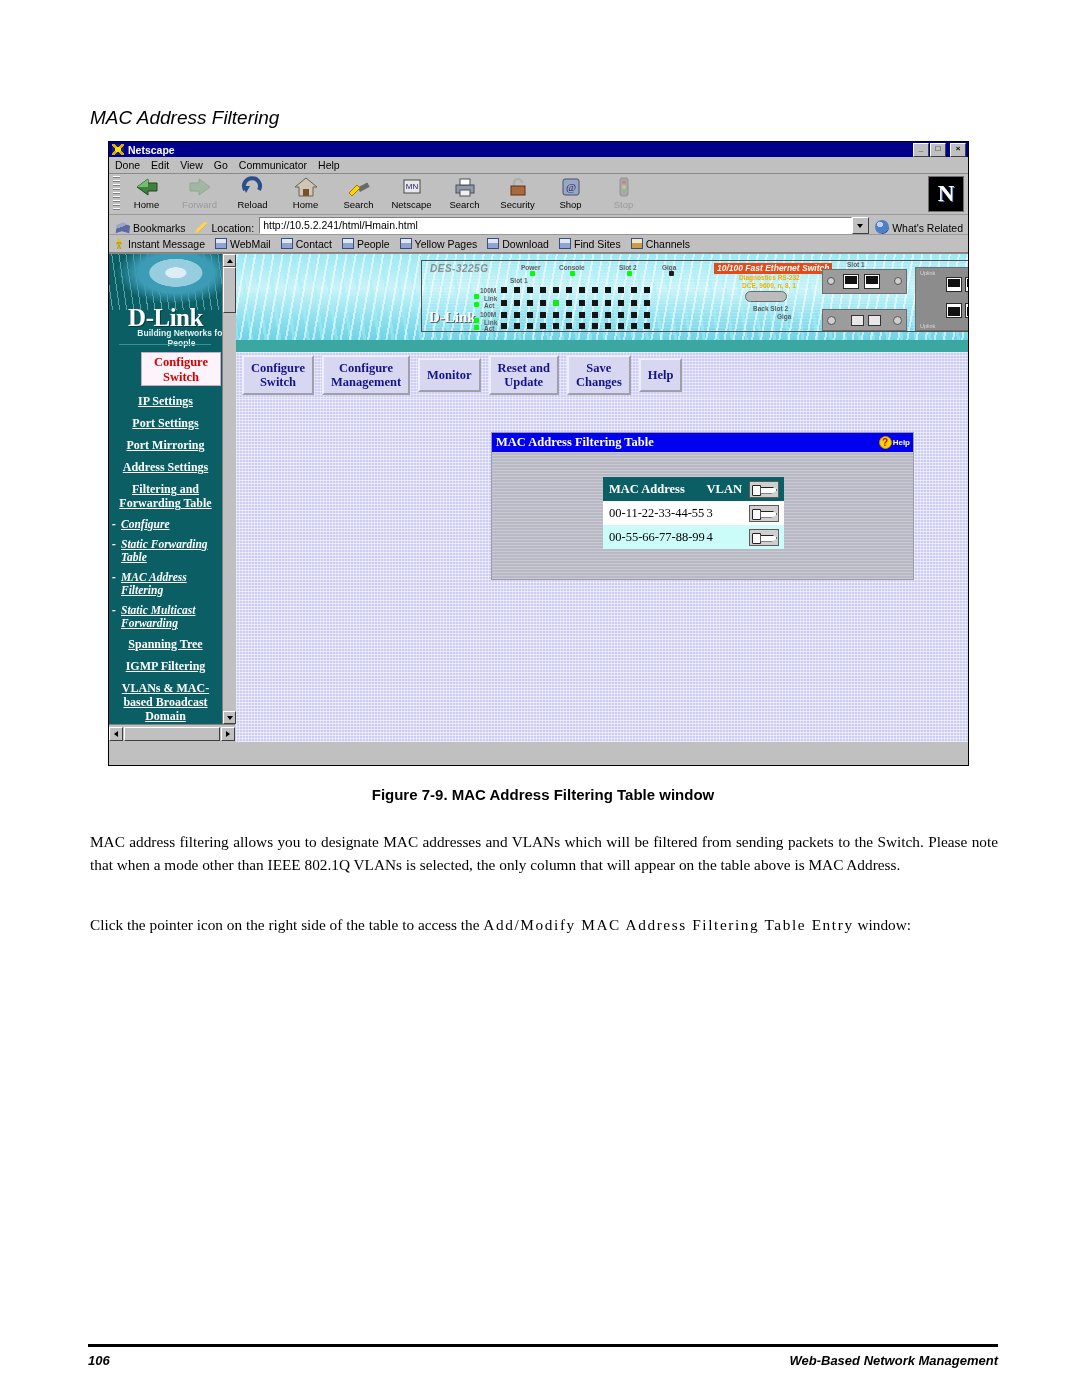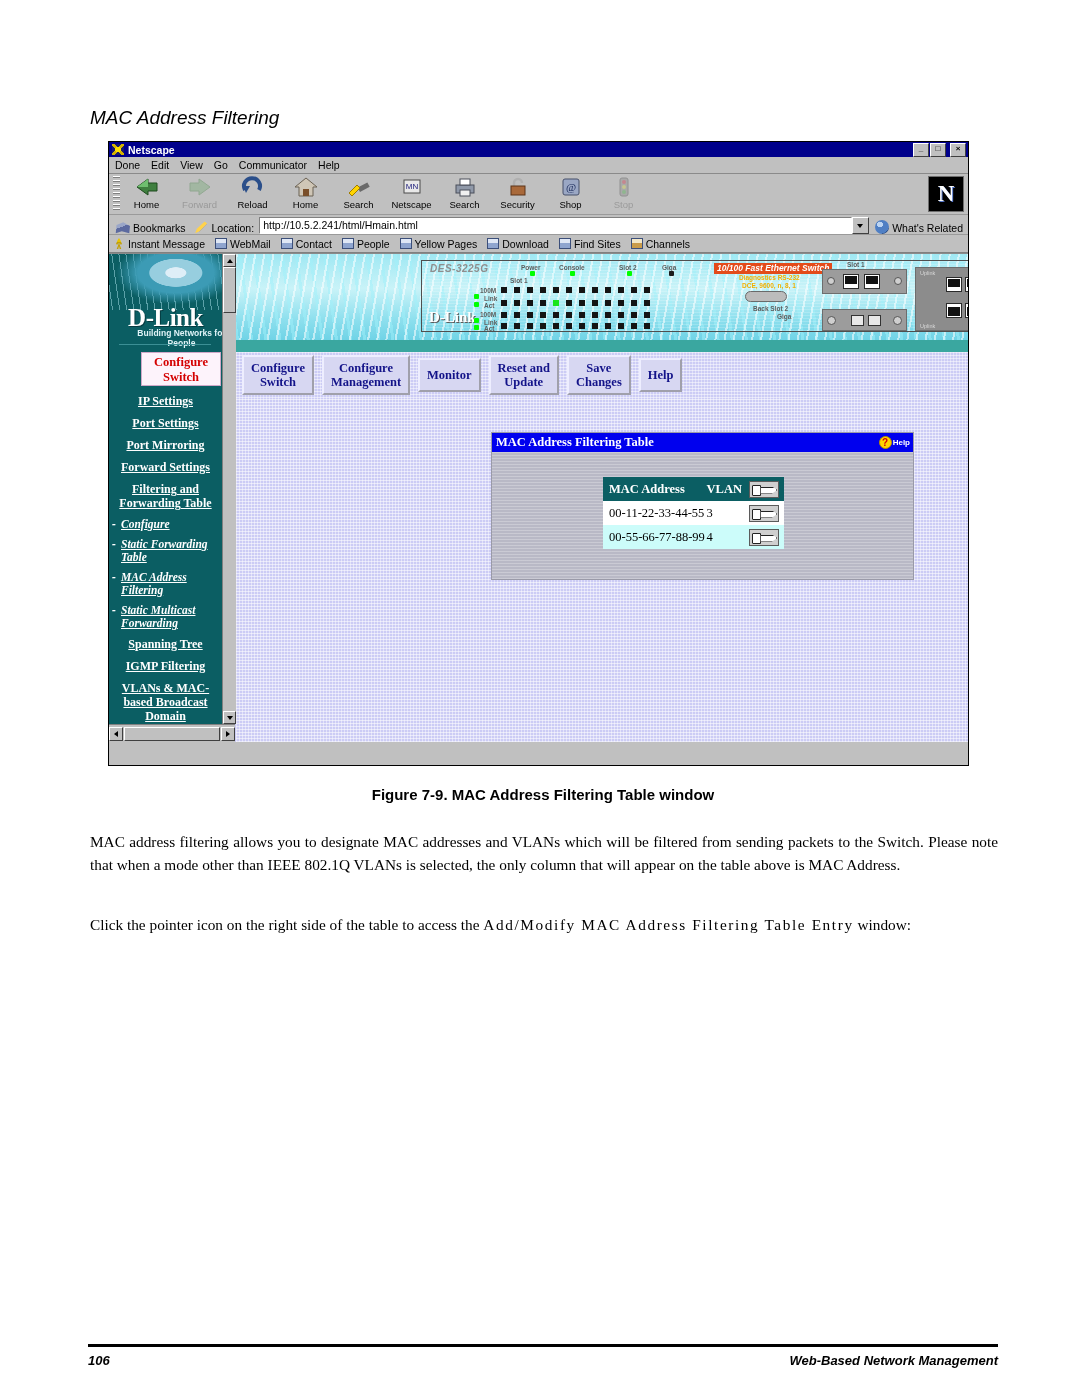--- a/index.html
+++ b/index.html
@@ -523,21 +523,21 @@
 
         <div class="cfg-sw-btn">
           <div>Configure</div>
           <div>Switch</div>
         </div>
 
         <div class="dl-nav">
           <div class="plain">IP Settings</div>
           <div class="plain">Port Settings</div>
           <div class="plain">Port Mirroring</div>
-          <div class="plain">Forward Settings</div>
+          <div class="plain">Address Settings</div>
           <div class="plain wide">Filtering and Forwarding Table</div>
           <div class="sub">Configure</div>
           <div class="sub">Static Forwarding Table</div>
           <div class="sub">MAC Address Filtering</div>
           <div class="sub">Static Multicast Forwarding</div>
           <div class="plain">Spanning Tree</div>
           <div class="plain">IGMP Filtering</div>
           <div class="plain wide">VLANs &amp; MAC-based Broadcast Domain</div>
         </div>
       </div>

